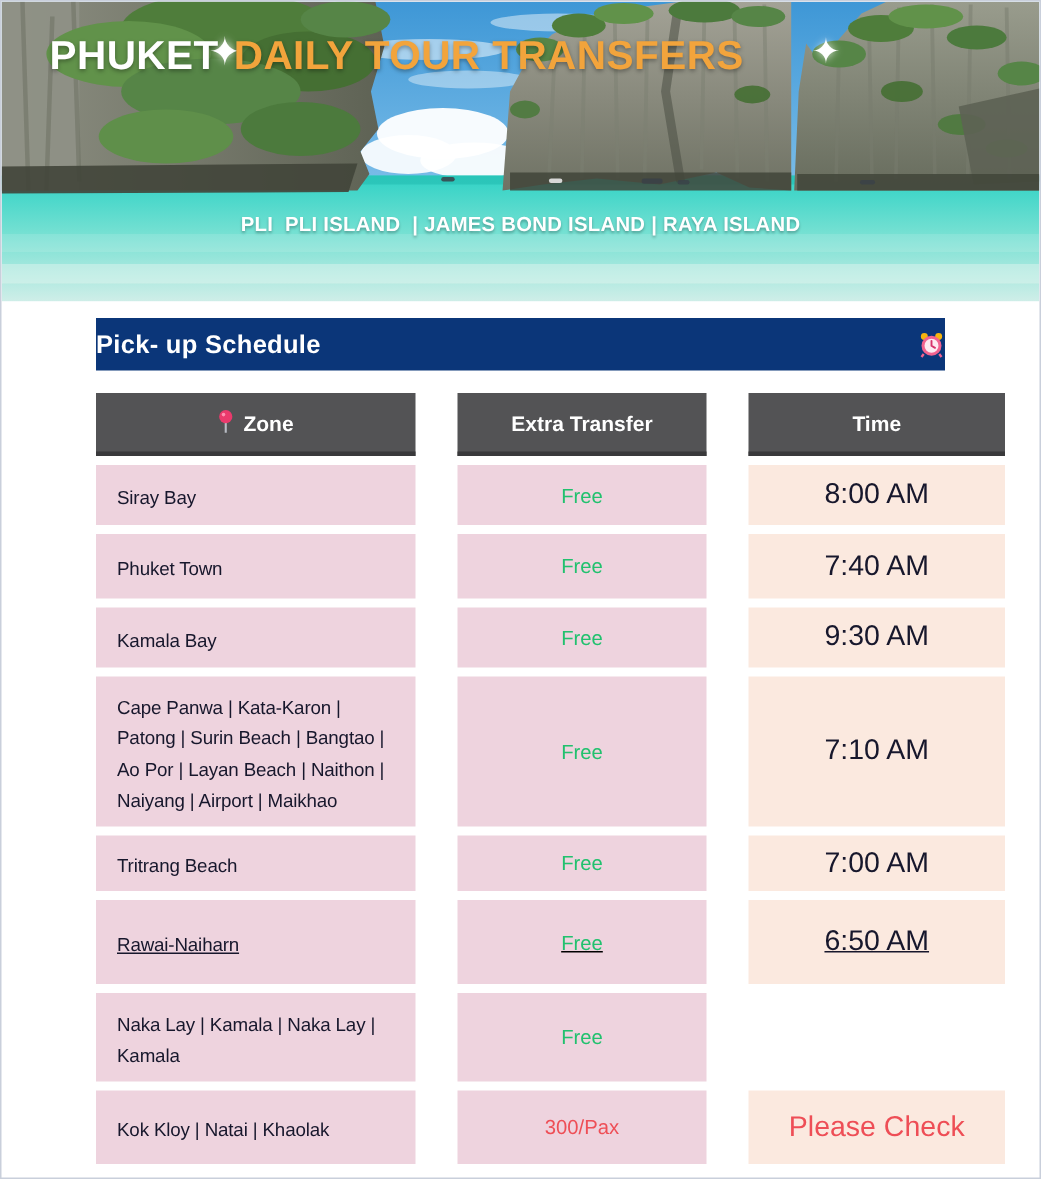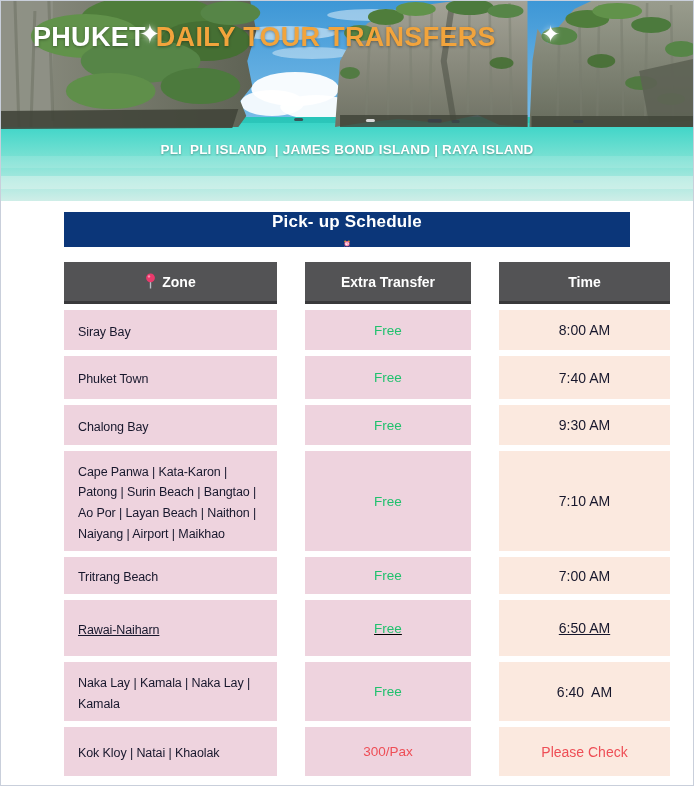--- a/index.html
+++ b/index.html
@@ -24,38 +24,38 @@
   .hero-subtitle{
     position:absolute;top:141px;left:0;width:100%;text-align:center;
     color:#fff;font-size:13.5px;font-weight:700;letter-spacing:.2px;
     text-shadow:0 1px 2px rgba(0,0,0,.3);white-space:pre;
   }
   
   .content{padding:0 63px;}
   .banner{
     margin-top:11px;height:35px;background:var(--navy);color:#fff;
     display:flex;align-items:center;justify-content:space-between;gap:8px;
-    font-size:17px;font-weight:700;letter-spacing:.2px;flex-direction:column;
+    font-size:17px;font-weight:700;letter-spacing:.2px;
   }
   .grid-row{display:grid;grid-template-columns:213px 166px 171px;column-gap:9px;gap:28px;}
   .header-row{margin-top:15px;}
   .h-cell{
     background:var(--header-gray);color:#fff;font-weight:700;font-size:14px;
     min-height:39px;display:flex;align-items:center;justify-content:center;gap:6px;
     border-bottom:3px solid #39393b;
   }
   .t-row{margin-top:6px;}
   .cell{display:flex;align-items:center;justify-content:center;}
   .cell.zone{
     background:var(--pink);justify-content:flex-start;text-align:left;
     padding:8px 8px 4px 14px;box-sizing:border-box;
     font-size:12.5px;letter-spacing:-0.1px;line-height:1.65;color:var(--ink);
   }
   .cell.extra{background:var(--pink);font-size:13.5px;}
-  .cell.time{background:var(--peach);font-size:14px;color:var(--ink);}
+  .cell.time{background:var(--peach);font-size:19px;color:var(--ink);}
   .cell.time span{white-space:pre;}
   .green{color:var(--green);}
   .red{color:var(--red);}
   .rows .t-row:nth-child(1) .cell{min-height:40px;}
   .rows .t-row:nth-child(2) .cell{min-height:43px;}
   .rows .t-row:nth-child(3) .cell{min-height:40px;}
   .rows .t-row:nth-child(4) .cell{min-height:100px;}
   .rows .t-row:nth-child(5) .cell{min-height:37px;}
   .rows .t-row:nth-child(6) .cell{min-height:56px;text-decoration:underline;}
   .rows .t-row:nth-child(7) .cell{min-height:59px;}
@@ -211,21 +211,21 @@
         <div class="cell extra">
           <span class="green">Free</span>
         </div>
         <div class="cell time">
           <span>7:40 AM</span>
         </div>
       </div>
 
       <div class="grid-row t-row">
         <div class="cell zone">
-          <span>Chalong Bay</span>
+          <span>Kamala Bay</span>
         </div>
         <div class="cell extra">
           <span class="green">Free</span>
         </div>
         <div class="cell time">
           <span>9:30 AM</span>
         </div>
       </div>
 
       <div class="grid-row t-row">
@@ -263,23 +263,20 @@
           <span>6:50 AM</span>
         </div>
       </div>
 
       <div class="grid-row t-row">
         <div class="cell zone">
           <span>Naka Lay | Kamala | Naka Lay | Kamala</span>
         </div>
         <div class="cell extra">
           <span class="green">Free</span>
-        </div>
-        <div class="cell time">
-          <span>6:40  AM</span>
         </div>
       </div>
 
       <div class="grid-row t-row">
         <div class="cell zone">
           <span>Kok Kloy | Natai | Khaolak</span>
         </div>
         <div class="cell extra">
           <span class="red">300/Pax</span>
         </div>

